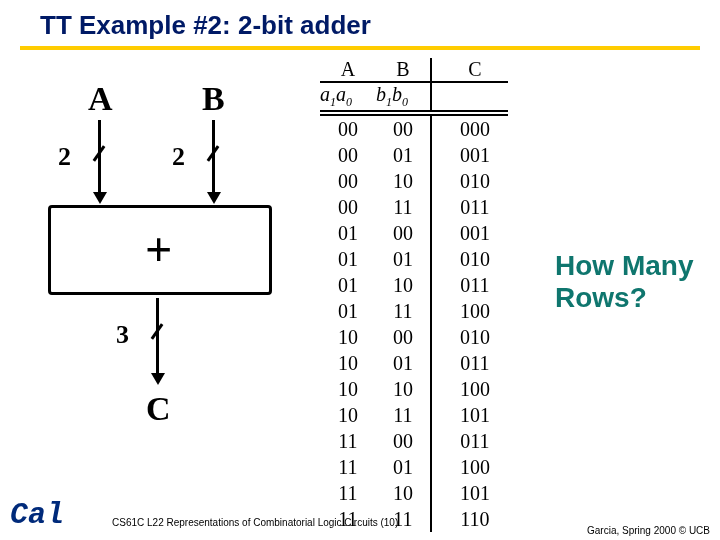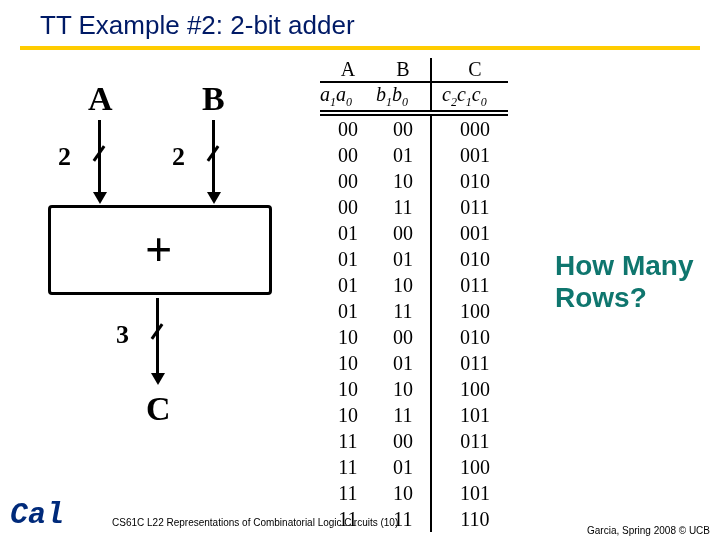--- a/index.html
+++ b/index.html
@@ -1,18 +1,18 @@
 <!DOCTYPE html>
 <html><head>
 <meta charset="utf-8">
 <style>
   * { box-sizing: border-box; margin: 0; padding: 0; }
   body { width: 720px; height: 540px; background: #fff; font-family: Arial, Helvetica, sans-serif; position: relative; overflow: hidden; }
 
-  .title { position: absolute; top: 10px; left: 40px; font-size: 26px; font-weight: normal; color: #001a66; }
+  .title { position: absolute; top: 10px; left: 40px; font-size: 26px; font-weight: bold; color: #001a66; }
   .title-underline { position: absolute; top: 46px; left: 20px; width: 680px; height: 4px; background: #ffcc00; }
 
   
   .diagram { position: absolute; top: 80px; left: 40px; width: 250px; height: 400px; }
   .hand { font-family: "Comic Sans MS", cursive; font-weight: bold; color: #000; position: absolute; }
   .big { font-size: 34px; }
   .med { font-size: 26px; }
   .box { position: absolute; border: 3px solid #000; border-radius: 4px; background: #fff; }
   .arrow-line { position: absolute; width: 3px; background: #000; }
   .arrow-head { position: absolute; width: 0; height: 0; border-left: 7px solid transparent; border-right: 7px solid transparent; border-top: 12px solid #000; }
@@ -76,21 +76,20 @@
 <div class="tt">
   <div class="tt-head">
     <div class="colA">A</div>
     <div class="colB">B</div>
     <div class="colC">C</div>
   </div>
   <div class="hr1"></div>
   <div class="tt-sub">
     <div class="colA"><span>a<sub>1</sub>a<sub>0</sub></span></div>
     <div class="colB"><span>b<sub>1</sub>b<sub>0</sub></span></div>
-    <div class="colC"><span>c<sub>2</sub>c<sub>1</sub>c<sub>0</sub></span></div>
   </div>
   <div class="hr1"></div>
   <div class="hr2"></div>
   <div class="tt-body" id="tt-body">
       <div class="tt-row">
         <div class="colA">00</div>
         <div class="colB">00</div>
         <div class="colC">000</div>
       </div>
       <div class="tt-row">
@@ -168,13 +167,13 @@
         <div class="colB">11</div>
         <div class="colC">110</div>
       </div>
     </div>
 </div>
 
 <div class="question">How Many Rows?</div>
 
 <div class="logo">Cal</div>
 <div class="footer-left">CS61C L22 Representations of Combinatorial Logic Circuits (10)</div>
-<div class="footer-right">Garcia, Spring 2008 © UCB</div>
+<div class="footer-right">Garcia, Spring 2000 © UCB</div>
 
 </body></html>

